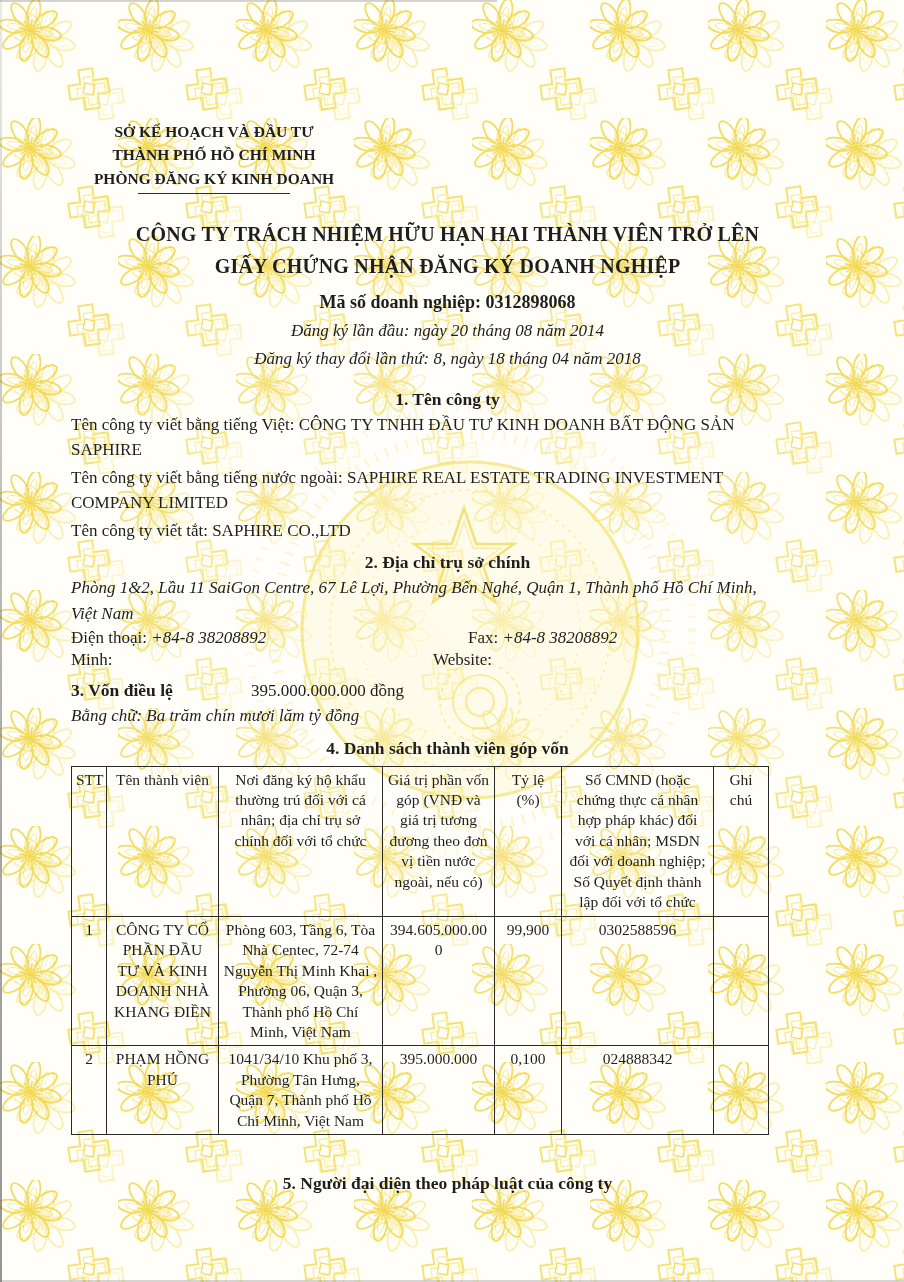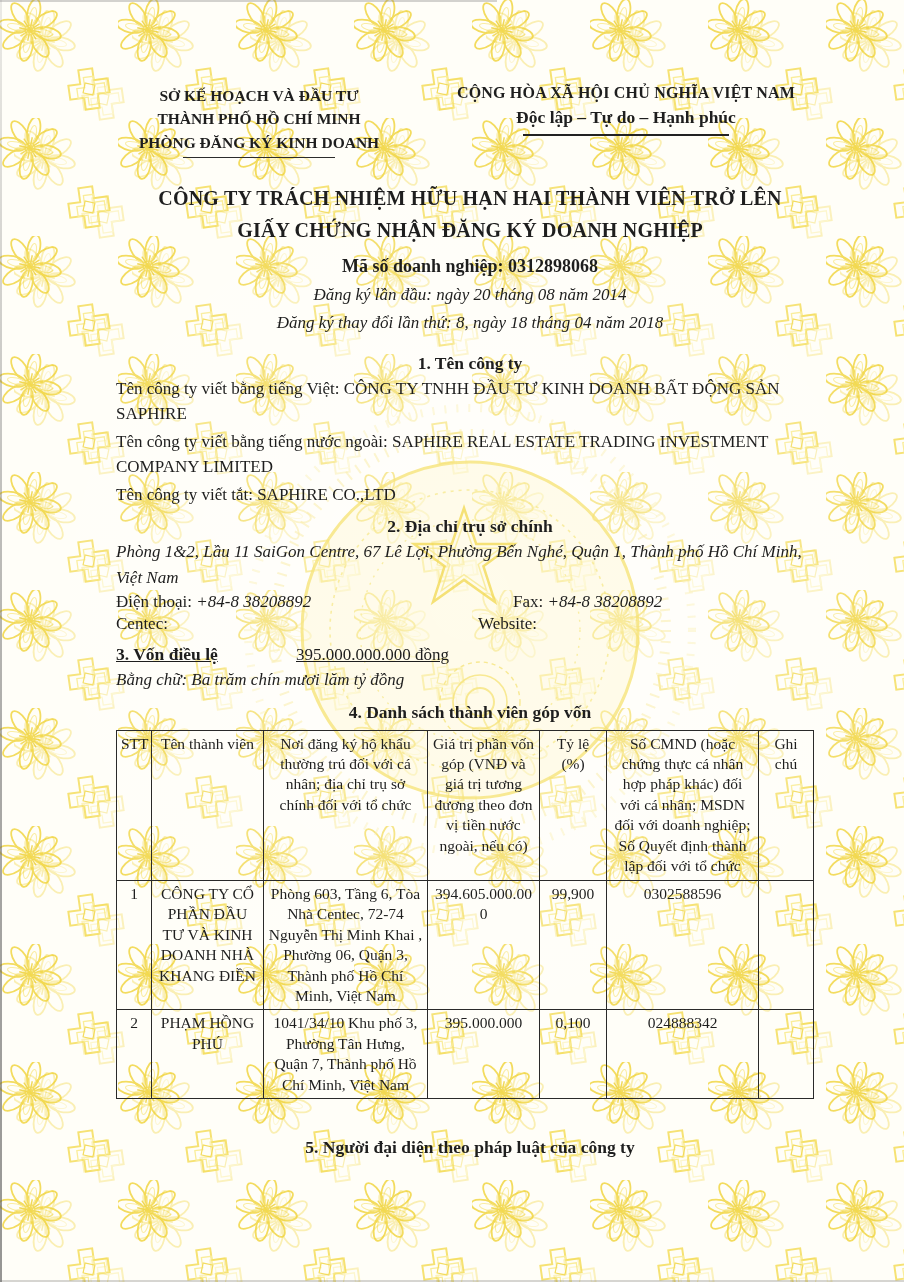--- a/index.html
+++ b/index.html
@@ -27,22 +27,23 @@
     position: absolute; top: 0; left: 0; width: 55%; height: 2px;
     background: rgba(130,130,130,.35);
   }
   .edge-bottom {
     position: absolute; bottom: 0; left: 0; width: 100%; height: 2px;
     background: rgba(120,120,120,.3);
   }
 
   .doc {
     position: absolute; inset: 0;
-    padding: 84px 80px 0 116px;
+    padding: 84px 80px 0 71px;
     box-sizing: border-box;
+    margin-top: 36px;
   }
 
   
   .hdr { display: flex; align-items: flex-start; }
   .hdr-left {
     width: 286px; text-align: center;
     font-weight: bold; font-size: 15.5px; line-height: 1.5;
   }
   .hdr-left .rule { width: 152px; border-top: 1.6px solid #2c2c2c; margin: 3px auto 0; }
   .hdr-right { flex: 1; text-align: center; padding-left: 26px; }
@@ -57,21 +58,21 @@
   .reg-line { font-style: italic; font-size: 17px; margin-top: 8px; }
 
   
   .sec-heading { font-weight: bold; font-size: 17.5px; margin-top: 14px; text-align: center; }
   .para { font-size: 17px; line-height: 1.5; max-width: 696px; margin-top: 2px; }
   .italic { font-style: italic; }
   .contact-row { display: flex; font-size: 17px; margin-top: 2px; align-items: center; }
   .contact-row .c1a { width: 397px; }
   .contact-row .c1b { width: 362px; }
   .num-italic { font-style: italic; }
-  .capital-row { display: flex; margin-top: 10px; align-items: center; text-decoration: underline; }
+  .capital-row { display: flex; margin-top: 10px; align-items: center; }
   .capital-row .lbl { font-weight: bold; font-size: 17.5px; width: 180px; }
   .capital-row .val { font-size: 17px; }
 
   
   table.members {
     border-collapse: collapse;
     table-layout: fixed;
     width: 697px;
     margin-top: 7px;
     font-size: 15.5px;
@@ -167,25 +168,20 @@
 
   <div class="doc">
 
     <div class="hdr">
       <div class="hdr-left">
         <div>SỞ KẾ HOẠCH VÀ ĐẦU TƯ</div>
         <div>THÀNH PHỐ HỒ CHÍ MINH</div>
         <div>PHÒNG ĐĂNG KÝ KINH DOANH</div>
         <div class="rule"></div>
       </div>
-      <div class="hdr-right">
-        <div class="rep">CỘNG HÒA XÃ HỘI CHỦ NGHĨA VIỆT NAM</div>
-        <div class="motto">Độc lập – Tự do – Hạnh phúc</div>
-        <div class="rule"></div>
-      </div>
     </div>
 
     <div class="title-block">
       <div class="title-line">CÔNG TY TRÁCH NHIỆM HỮU HẠN HAI THÀNH VIÊN TRỞ LÊN</div>
       <div class="title-line">GIẤY CHỨNG NHẬN ĐĂNG KÝ DOANH NGHIỆP</div>
       <div class="code-line">Mã số doanh nghiệp: 0312898068</div>
       <div class="reg-line">Đăng ký lần đầu: ngày 20 tháng 08 năm 2014</div>
       <div class="reg-line">Đăng ký thay đổi lần thứ: 8, ngày 18 tháng 04 năm 2018</div>
     </div>
 
@@ -194,21 +190,21 @@
     <div class="para">Tên công ty viết bằng tiếng nước ngoài: SAPHIRE REAL ESTATE TRADING INVESTMENT COMPANY LIMITED</div>
     <div class="para">Tên công ty viết tắt: SAPHIRE CO.,LTD</div>
 
     <div class="sec-heading" style="margin-top:9px">2. Địa chỉ trụ sở chính</div>
     <div class="para italic">Phòng 1&amp;2, Lầu 11 SaiGon Centre, 67 Lê Lợi, Phường Bến Nghé, Quận 1, Thành phố Hồ Chí Minh, Việt Nam</div>
     <div class="contact-row">
       <span class="c1a"><span>Điện thoại:</span>&nbsp;<span class="num-italic">+84-8 38208892</span></span>
       <span><span>Fax:</span>&nbsp;<span class="num-italic">+84-8 38208892</span></span>
     </div>
     <div class="contact-row">
-      <span class="c1b">Centec:</span>
+      <span class="c1b">Minh:</span>
       <span>Website:</span>
     </div>
 
     <div class="capital-row">
       <span class="lbl">3. Vốn điều lệ</span>
       <span class="val">395.000.000.000 đồng</span>
     </div>
     <div class="para italic">Bằng chữ: Ba trăm chín mươi lăm tỷ đồng</div>
 
     <div class="sec-heading" style="margin-top:9px">4. Danh sách thành viên góp vốn</div>

